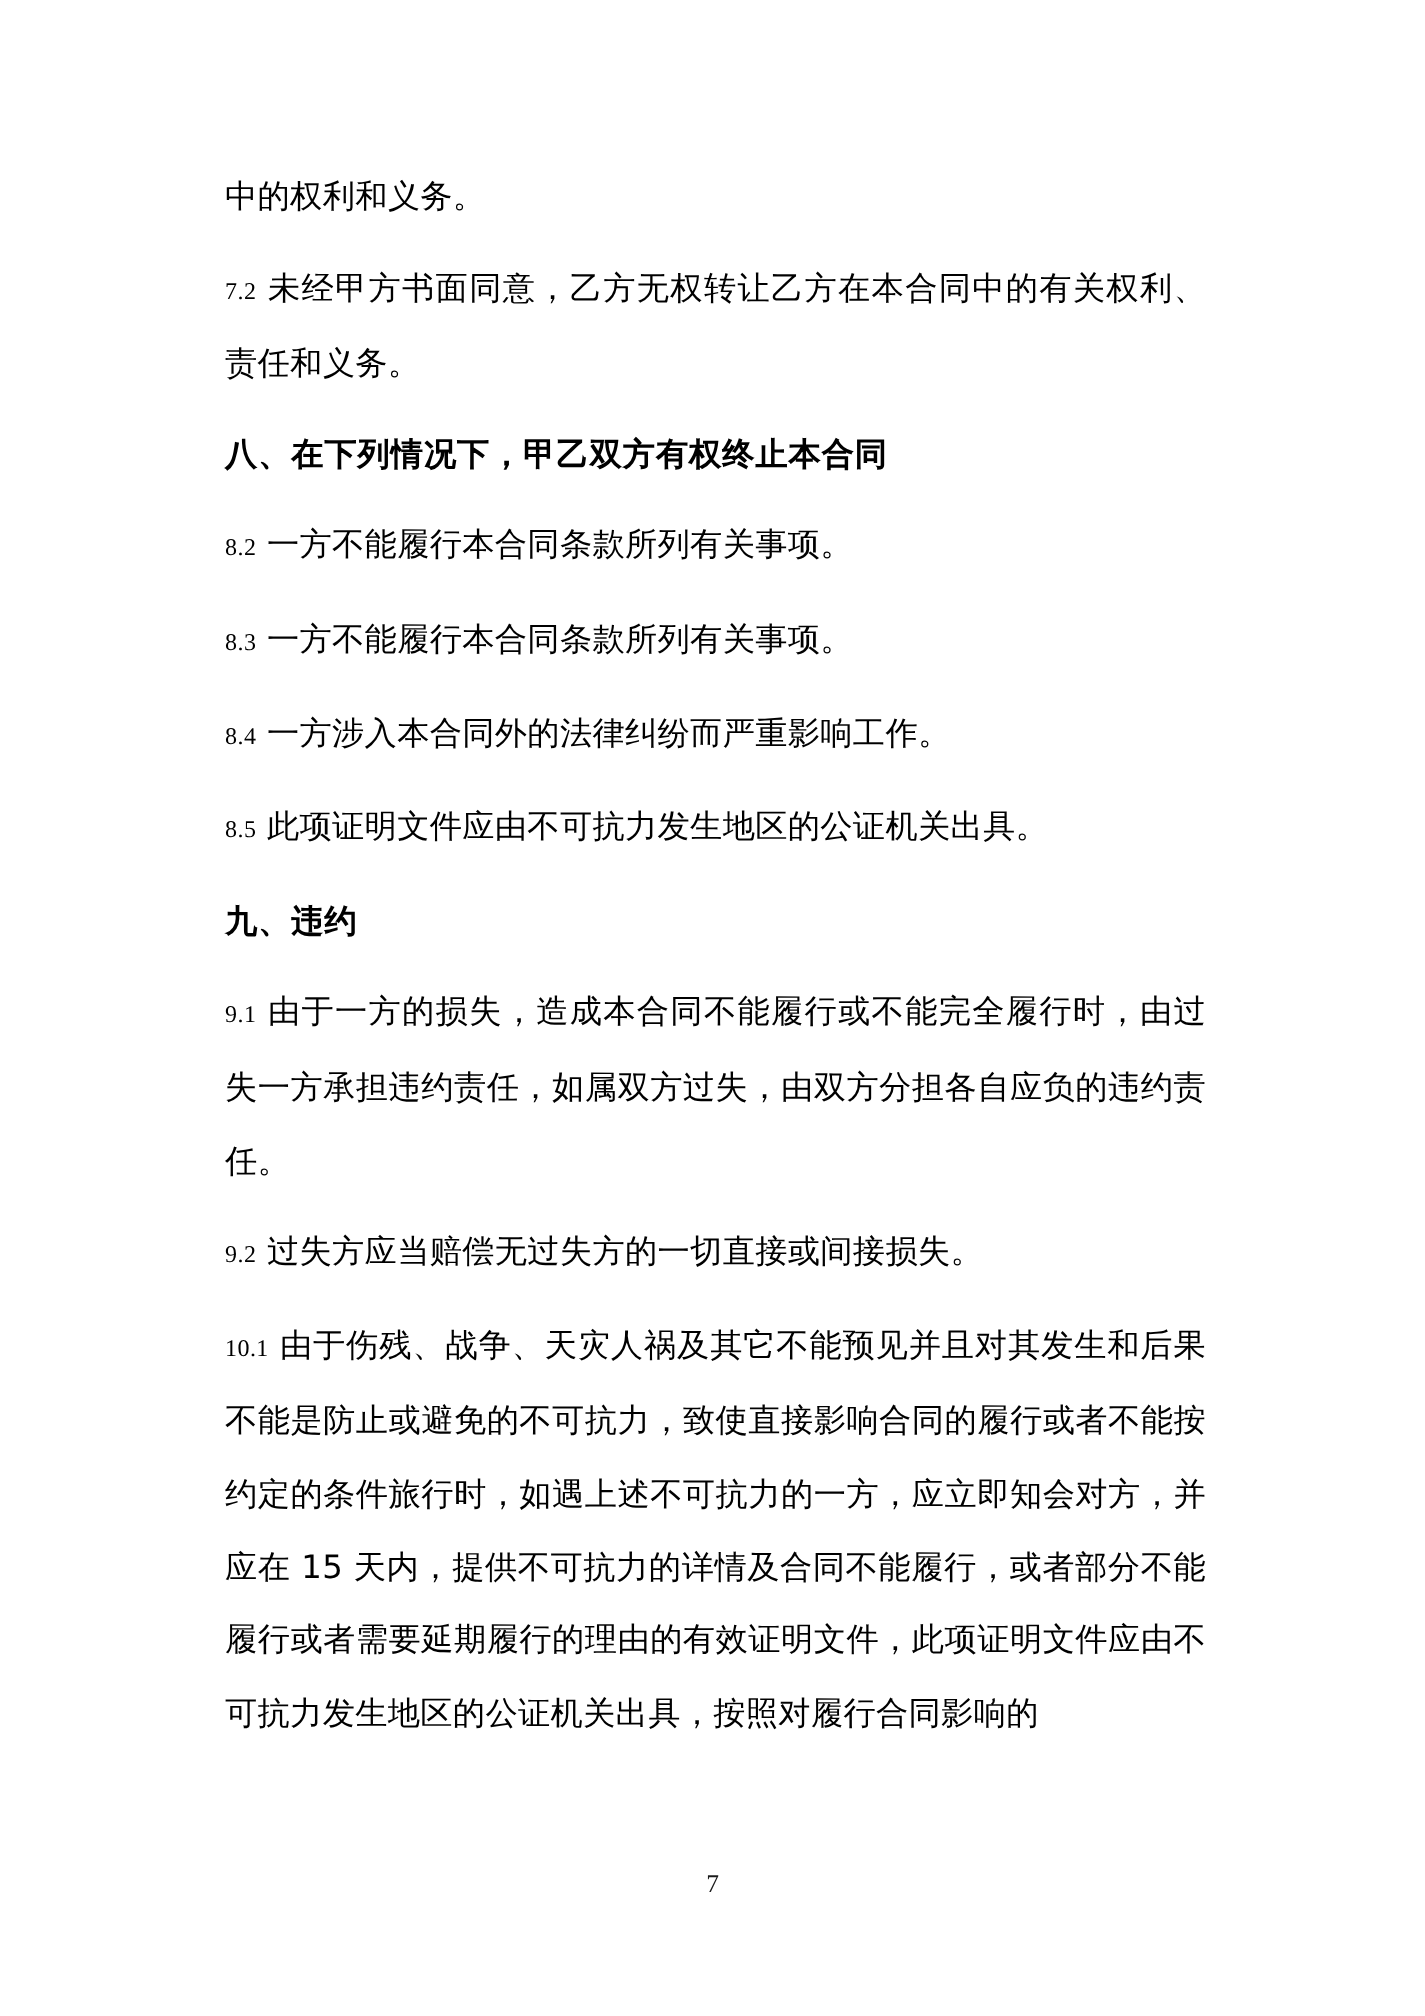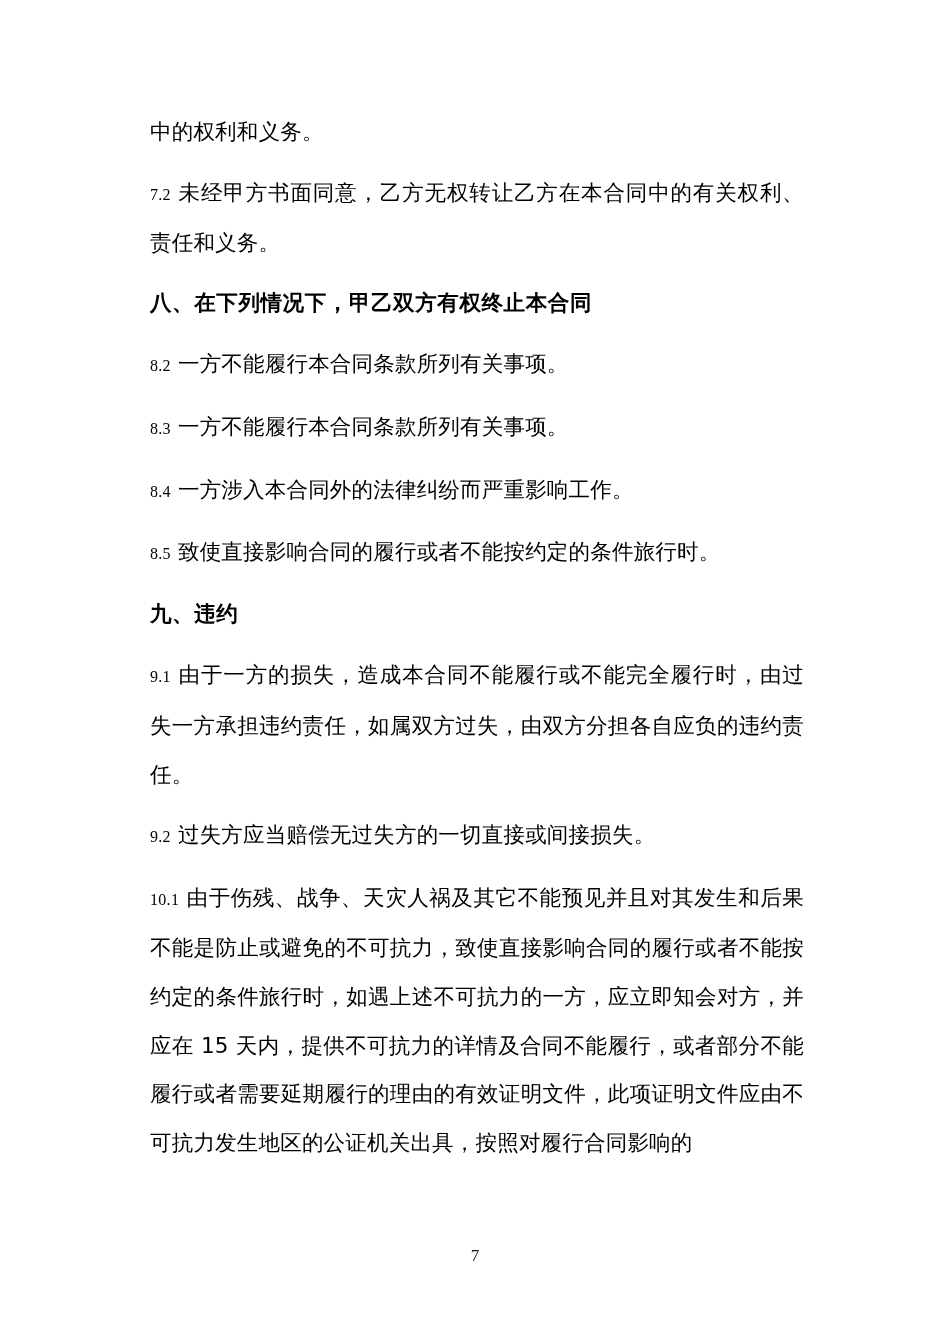--- a/index.html
+++ b/index.html
@@ -34,21 +34,20 @@
     color: #000000;
     text-align: justify;
     text-justify: inter-ideograph;
     letter-spacing: 0.2px;
     word-break: break-all;
     white-space: normal;
   }
   .para.heading {
     font-weight: bold;
     letter-spacing: 0.6px;
-    font-family: Liberation Mono, monospace;
   }
   
   .num {
     font-family: "Liberation Serif", "DejaVu Serif", serif;
     font-size: 16px;
     letter-spacing: 0.3px;
   }
   .page-number {
     position: absolute;
     left: 0;
@@ -85,21 +84,21 @@
 
     <p class="para">
       <span class="num">8.3</span><span>&nbsp;</span><span>一方不能履行本合同条款所列有关事项。</span>
     </p>
 
     <p class="para">
       <span class="num">8.4</span><span>&nbsp;</span><span>一方涉入本合同外的法律纠纷而严重影响工作。</span>
     </p>
 
     <p class="para">
-      <span class="num">8.5</span><span>&nbsp;</span><span>致使直接影响合同的履行或者不能按约定的条件旅行时。</span>
+      <span class="num">8.5</span><span>&nbsp;</span><span>此项证明文件应由不可抗力发生地区的公证机关出具。</span>
     </p>
 
     <p class="para heading">
       <span>九、违约</span>
     </p>
 
     <p class="para">
       <span class="num">9.1</span><span>&nbsp;</span><span>由于一方的损失，造成本合同不能履行或不能完全履行时，由过失一方承担违约责任，如属双方过失，由双方分担各自应负的违约责任。</span>
     </p>
 

